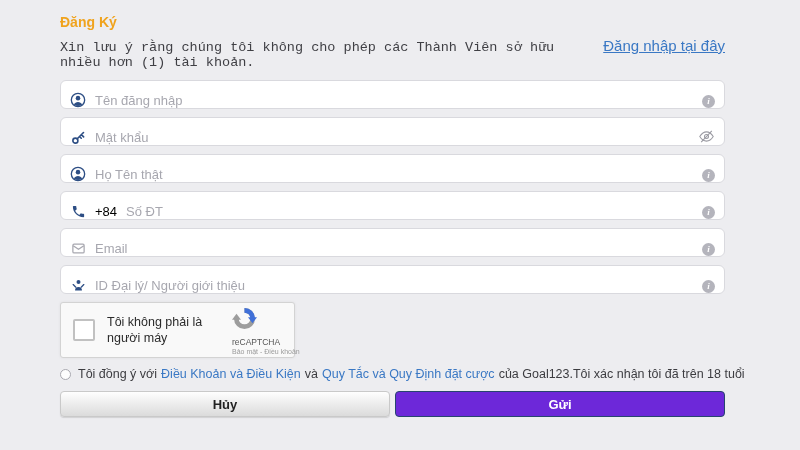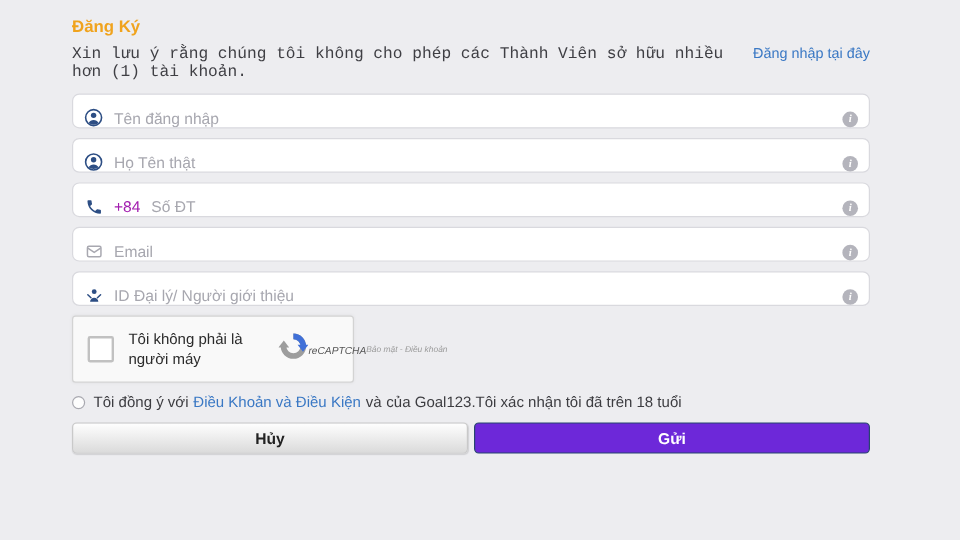--- a/index.html
+++ b/index.html
@@ -9,52 +9,52 @@
     background:#ededf0;
     font-family:"Liberation Sans", sans-serif;
     overflow:hidden;
   }
   .container { padding:14px 0 0 60px; width:725px; }
 
   .page-title { font-size:14px; font-weight:bold; color:#f0a31d; }
 
   .subtitle-row { display:flex; align-items:baseline; margin-top:7px; margin-bottom:10px; }
   .subtitle { font-size:13.5px; color:#3f3f44;font-family:Liberation Mono, monospace; }
-  .login-link { font-size:12px; color:#3a78c4; margin-left:14px; white-space:nowrap; cursor:pointer; }
+  .login-link { font-size:15px; color:#3a78c4; text-decoration:underline; margin-left:14px; white-space:nowrap; cursor:pointer; }
 
   .field {
     height:29px; border:1px solid #d9d9de; background:#fff;
     border-radius:6px; display:flex; align-items:flex-end;
     padding:0 9px; margin-bottom:8px;
   }
   .left-icon { width:16px; height:16px; margin-right:9px; display:flex; align-items:center; justify-content:center; flex-shrink:0; }
   .field input {
     flex:1; border:none; outline:none; background:transparent;
     font-size:13px; color:#333; font-family:"Liberation Sans", sans-serif; padding:0;
   }
   .field input::placeholder { color:#a7a7af; opacity:1; }
-  .prefix { font-size:13px; color:#a21caf; margin-right:9px; }
+  .prefix { font-size:13px; color:#000000; margin-right:9px; }
 
   .info-icon {
     width:13px; height:13px; border-radius:50%; background:#b4b4bc;
     color:#fff; font-size:9px; font-weight:bold; line-height:13px;
     text-align:center; flex-shrink:0; cursor:pointer;
     font-family:"Liberation Serif", serif; font-style:italic;
   }
   .eye-icon { width:17px; height:17px; flex-shrink:0; cursor:pointer; display:flex; }
 
   .recaptcha {
     width:235px; height:56px; background:#f9f9f9;
     border:1px solid #d3d3d3; border-radius:3px;
     display:flex; align-items:center; padding:0 0 0 12px;
     margin:2px 0 9px 0; box-shadow:0 0 3px rgba(0,0,0,0.06);
   }
   .rc-checkbox { width:22px; height:22px; background:#fff; border:2px solid #c1c1c1; border-radius:2px; flex-shrink:0; cursor:pointer; }
   .rc-label { font-size:12.5px; color:#2b2b2b; margin:0 6px 0 12px; line-height:1.3; flex:1; }
-  .rc-brand { display:flex; flex-direction:row; align-items:center; width:62px;font-style:italic; }
+  .rc-brand { display:flex; flex-direction:column; align-items:flex-start; width:62px; }
   .rc-name { font-size:8.5px; color:#555; margin-top:2px; }
   .rc-links { font-size:7px; color:#9b9b9b; margin-top:1px; white-space:nowrap; cursor:pointer; }
 
   .terms-row { display:flex; align-items:center; font-size:12.5px; color:#3c3c40; margin:4px 0 0 0; white-space:nowrap; }
   .radio { width:11px; height:11px; border:1px solid #a9a9b0; border-radius:50%; background:#fdfdfd; margin-right:7px; flex-shrink:0; cursor:pointer; }
   .terms-row span { margin-right:4px; }
   .terms-link { color:#3a78c4; cursor:pointer; }
 
   .buttons-row { display:flex; gap:5px; margin-top:10px; }
   .btn {
@@ -85,20 +85,36 @@
       <svg viewBox="0 0 24 24" width="16" height="16">
         <circle cx="12" cy="12" r="10" fill="none" stroke="#2d4e84" stroke-width="2"></circle>
         <circle cx="12" cy="9.2" r="3.4" fill="#2d4e84"></circle>
         <path d="M5.7 18.6a7.3 7.3 0 0 1 12.6 0 10 10 0 0 1-12.6 0z" fill="#2d4e84"></path>
       </svg>
     </span>
     <input type="text" placeholder="Tên đăng nhập" style="">
     <span class="info-icon">i</span>
   </div>
 
+  <div class="field">
+    <span class="left-icon">
+      <svg viewBox="0 0 24 24" width="15" height="15">
+        <circle cx="7" cy="17" r="4" fill="none" stroke="#2d4e84" stroke-width="2.6"></circle>
+        <path d="M10 14 L20 4 M16.6 7.4 L20.2 11 M13.6 10.4 L16.4 13.2" stroke="#2d4e84" stroke-width="2.6" fill="none" stroke-linecap="round"></path>
+      </svg>
+    </span>
+    <input type="password" placeholder="Mật khẩu" style="">
+    <span class="eye-icon">
+      <svg viewBox="0 0 24 24" width="17" height="17">
+        <path d="M2.5 12 C5.5 7.3 8.8 5.5 12 5.5 s6.5 1.8 9.5 6.5 c-3 4.7-6.3 6.5-9.5 6.5 s-6.5-1.8-9.5-6.5z" fill="none" stroke="#9a9aa2" stroke-width="1.5"></path>
+        <circle cx="12" cy="12" r="2.8" fill="none" stroke="#9a9aa2" stroke-width="1.5"></circle>
+        <line x1="4.5" y1="20" x2="19.5" y2="4" stroke="#9a9aa2" stroke-width="1.5"></line>
+      </svg>
+    </span>
+  </div>
 
 
   <div class="field">
     <span class="left-icon">
       <svg viewBox="0 0 24 24" width="16" height="16">
         <circle cx="12" cy="12" r="10" fill="none" stroke="#2d4e84" stroke-width="2"></circle>
         <circle cx="12" cy="9.2" r="3.4" fill="#2d4e84"></circle>
         <path d="M5.7 18.6a7.3 7.3 0 0 1 12.6 0 10 10 0 0 1-12.6 0z" fill="#2d4e84"></path>
       </svg>
     </span>
@@ -155,20 +171,21 @@
       <span class="rc-name">reCAPTCHA</span>
       <span class="rc-links">Bảo mật - Điều khoản</span>
     </div>
   </div>
 
   <div class="terms-row">
     <span class="radio" style="margin-right:7px;"></span>
     <span>Tôi đồng ý với</span>
     <span class="terms-link">Điều Khoản và Điều Kiện</span>
     <span>và</span>
+    <span class="terms-link">Quy Tắc và Quy Định đặt cược</span>
     <span>của Goal123.Tôi xác nhận tôi đã trên 18 tuổi</span>
   </div>
 
   <div class="buttons-row">
     <div class="btn btn-cancel">Hủy</div>
     <div class="btn btn-submit">Gửi</div>
   </div>
 
 </div>
 

